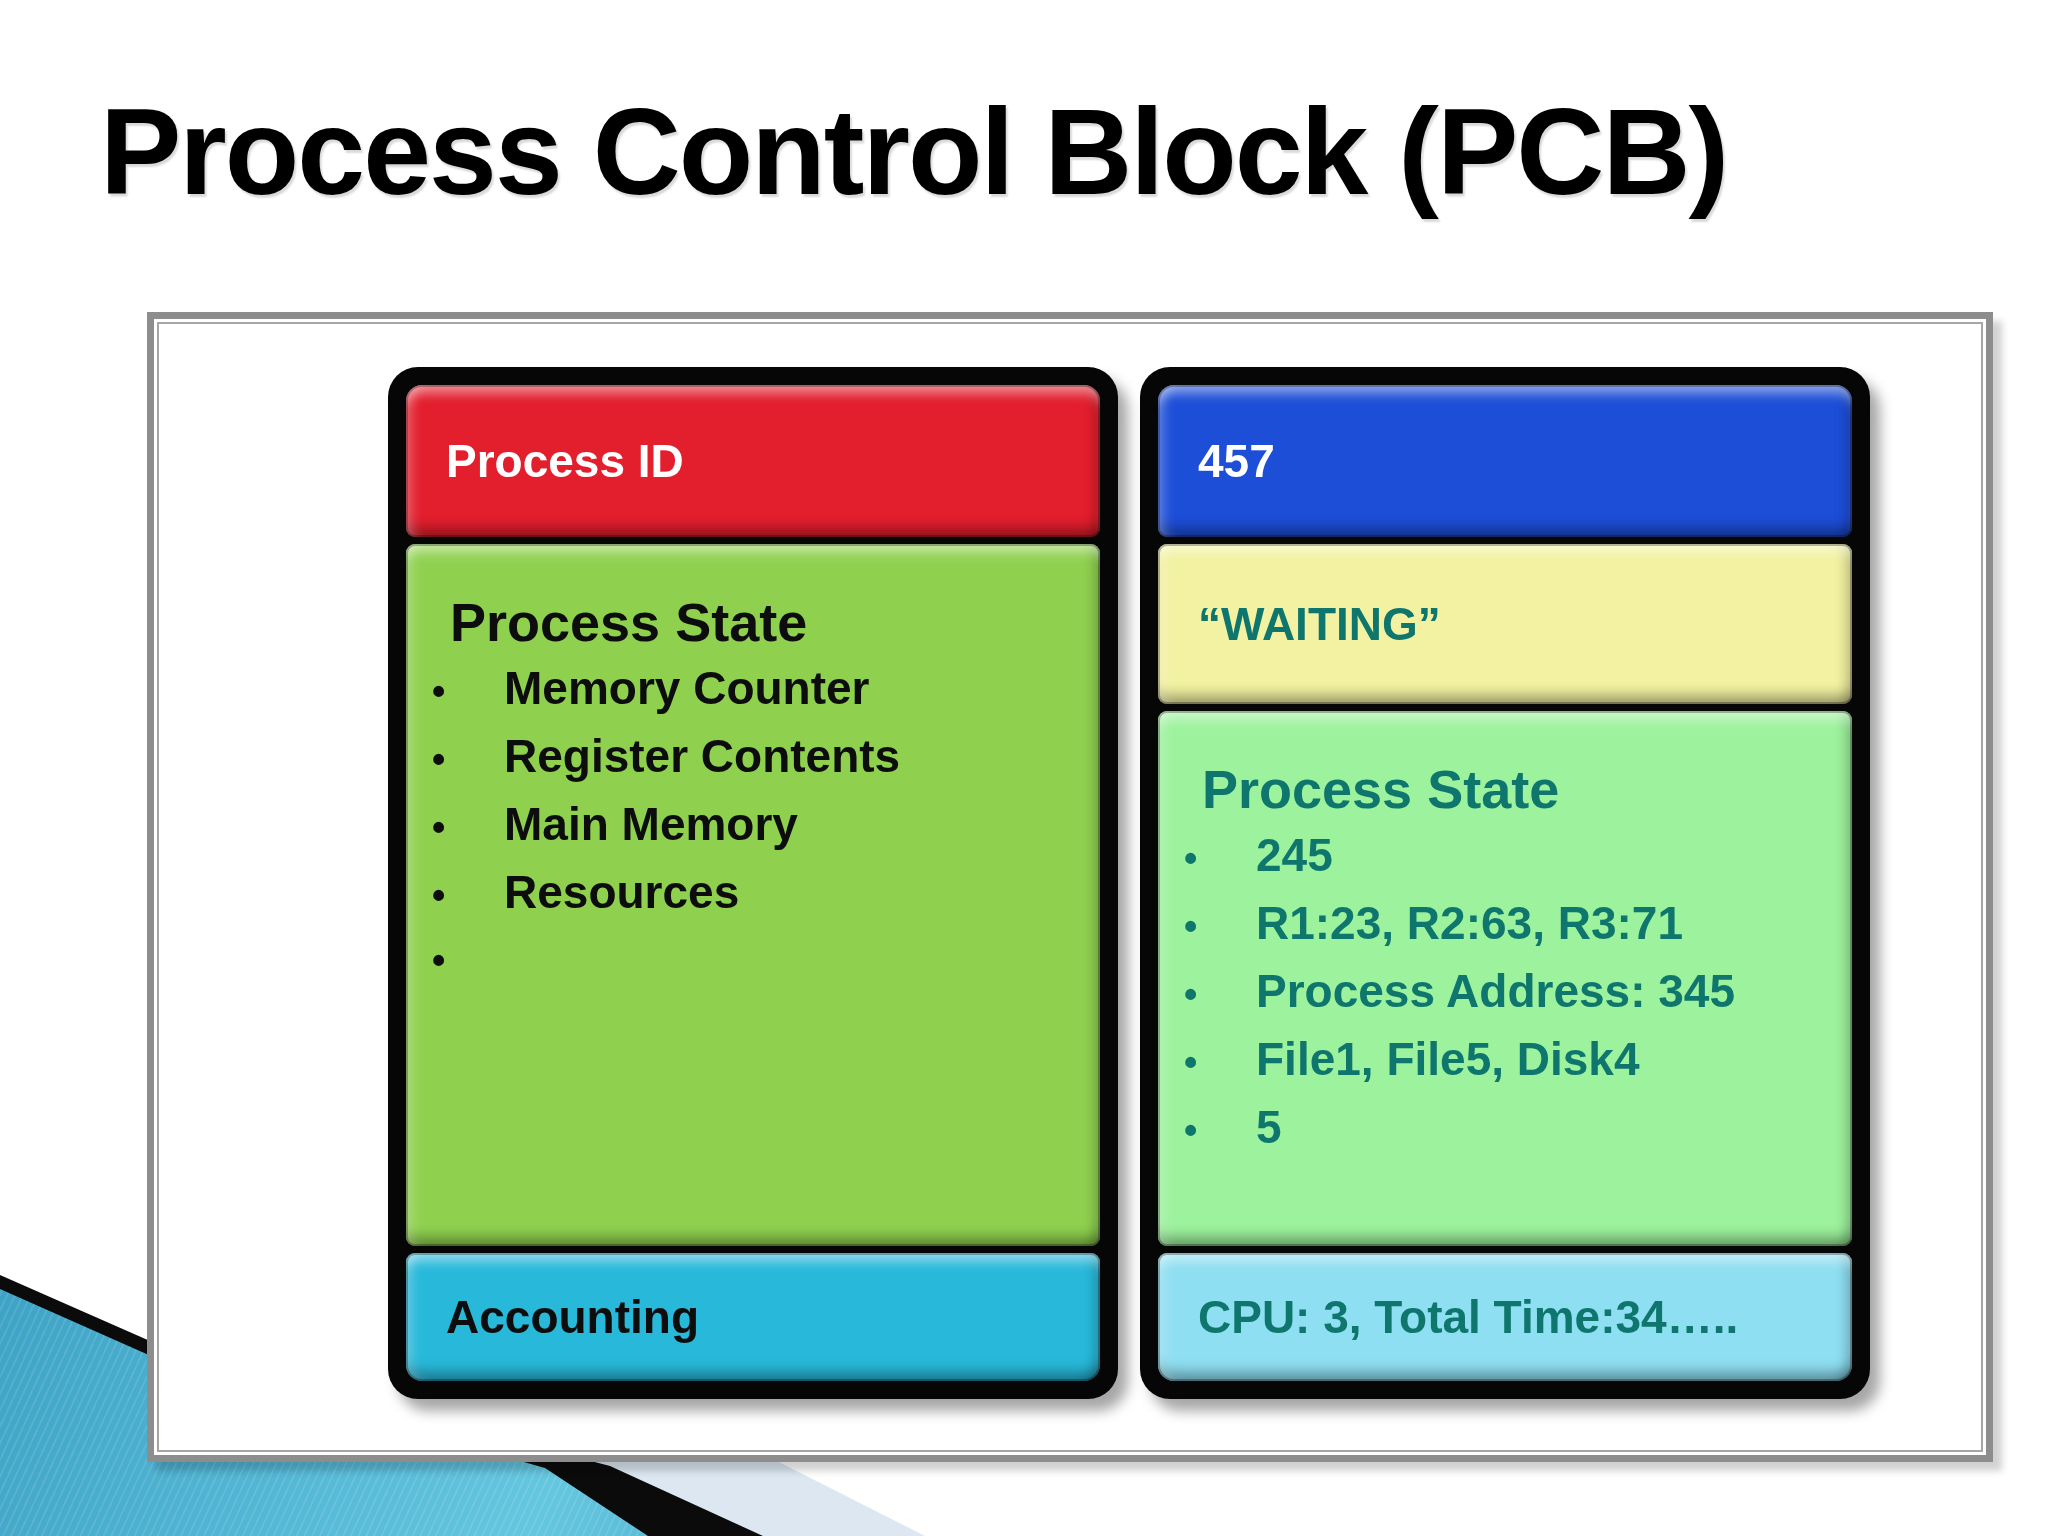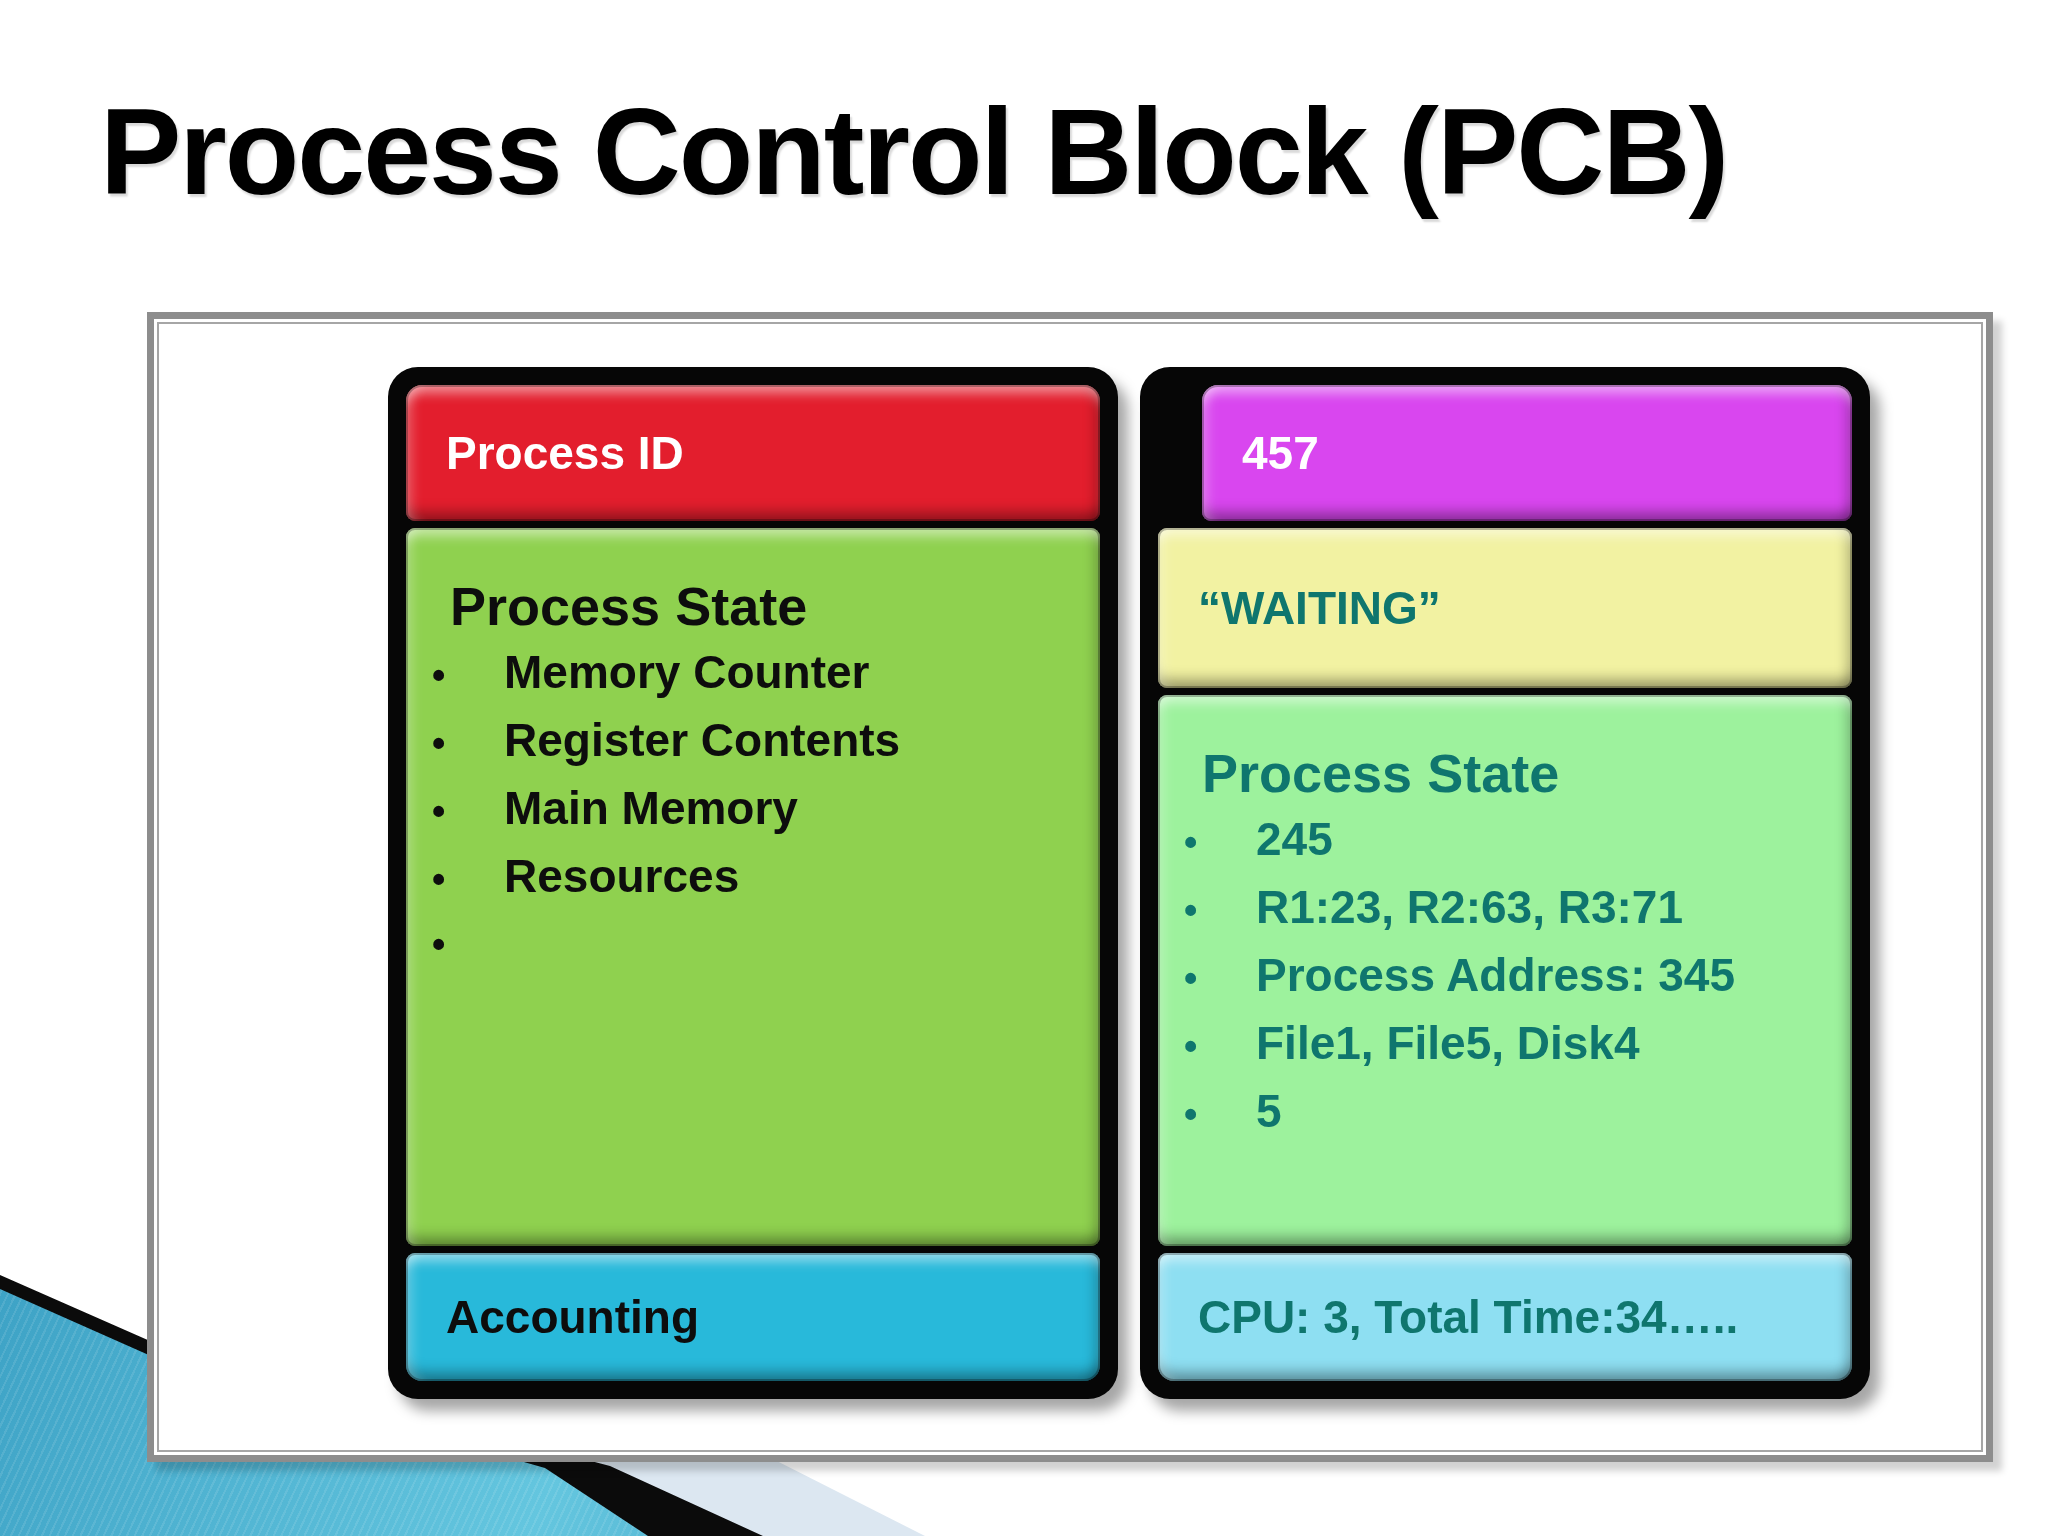--- a/index.html
+++ b/index.html
@@ -41,21 +41,21 @@
   .cell{position:relative;border-radius:9px;
     box-shadow:
       inset 0 0 0 2px rgba(0,0,0,0.28),
       inset 0 14px 12px -6px rgba(255,255,255,0.50),
       inset 14px 0 12px -8px rgba(255,255,255,0.28),
       inset 0 -16px 14px -8px rgba(0,0,0,0.38),
       inset -14px 0 12px -8px rgba(0,0,0,0.22);
     display:flex;flex-direction:column;justify-content:center;box-sizing:border-box;}
   .cell:first-child{border-radius:16px 16px 9px 9px;}
   .cell:last-child{border-radius:9px 9px 16px 16px;}
-  .cell-id{height:136px;}
+  .cell-id{height:152px;}
   .cell-status{height:160px;}
   .cell-state{flex:1 1 auto;justify-content:flex-start;padding-top:46px;}
   .cell-accounting{height:128px;}
 
   .cell-label{font-size:46px;font-weight:700;padding-left:40px;line-height:1.1;}
   .txt-white{color:#ffffff;}
   .txt-black{color:#0d0d0d;}
   .txt-gray{color:#0f766e;}
 
   .state-heading{font-size:54px;font-weight:700;padding-left:44px;line-height:64px;}
@@ -106,21 +106,21 @@
             <span class="bullet">•</span>
           </li>
       </ul>
     </div>
     <div class="cell cell-accounting" style="background-color: rgb(40, 185, 218);">
       <div class="cell-label txt-black">Accounting</div>
     </div>
   </div>
 
   <div class="col col-values">
-    <div class="cell cell-id" style="background-color: #d946ef; margin-left: 44px;">
+    <div class="cell cell-id" style="background-color: #1d4ed8;">
       <div class="cell-label txt-white">457</div>
     </div>
     <div class="cell cell-status" style="background-color: rgb(242, 242, 162);">
       <div class="cell-label txt-gray">“WAITING”</div>
     </div>
     <div class="cell cell-state" style="background-color: rgb(157, 242, 157);">
       <div class="state-heading txt-gray">Process State</div>
       <ul class="state-list txt-gray">
         <li>
             <span class="bullet">•</span>

